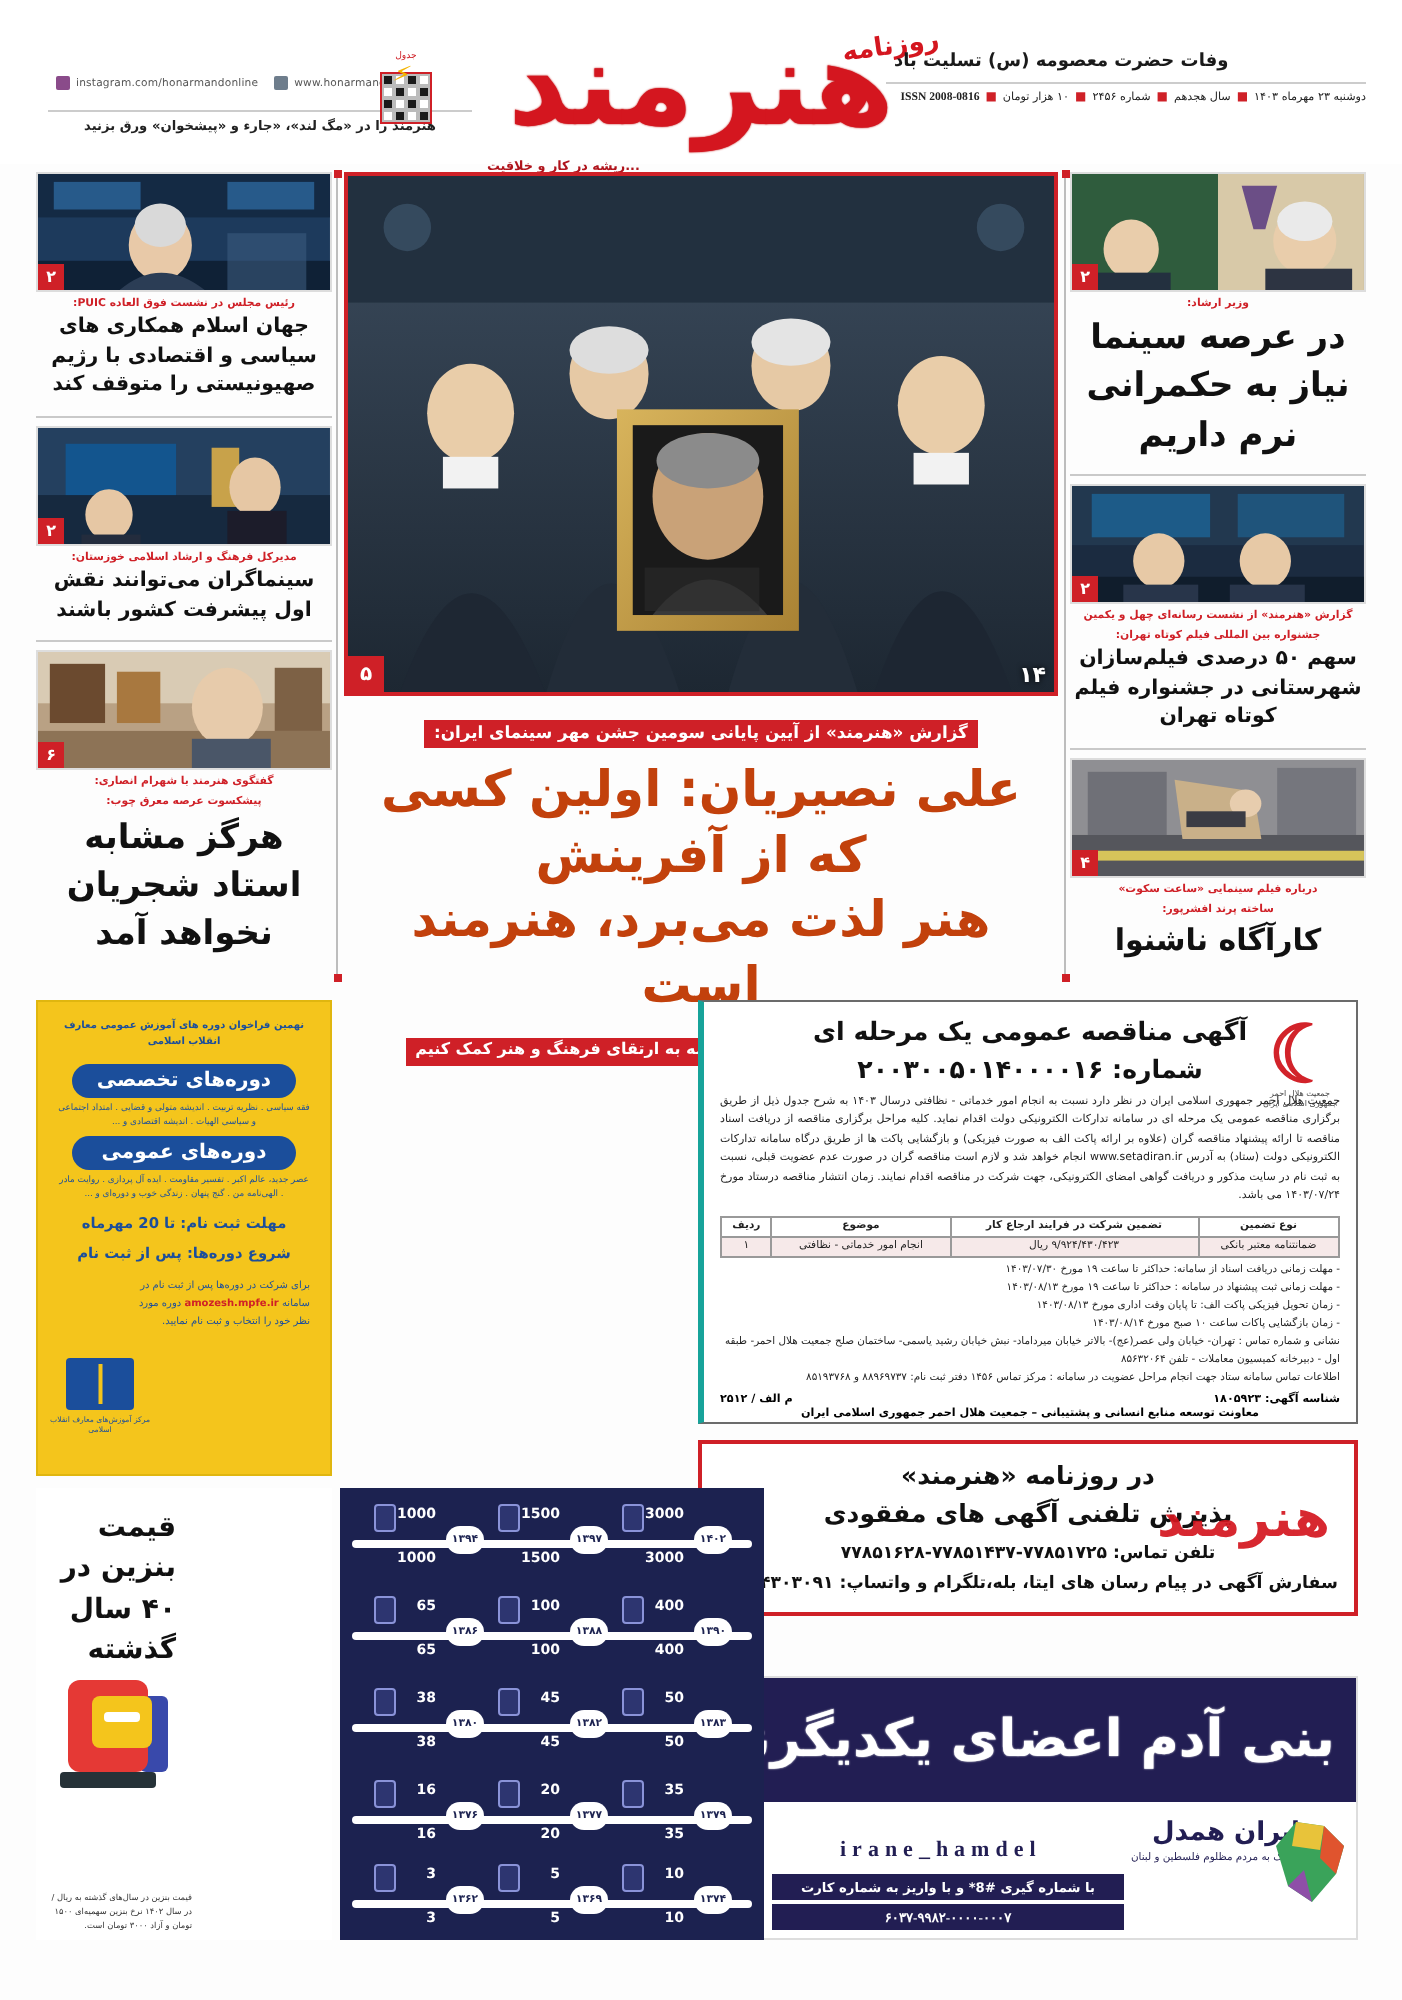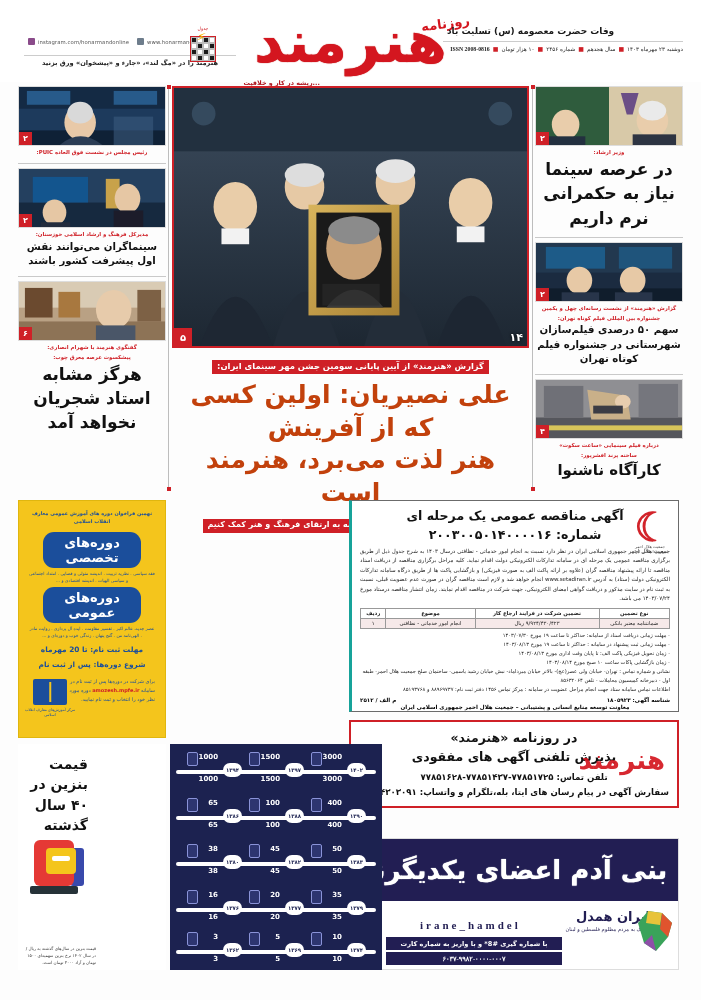--- a/index.html
+++ b/index.html
@@ -263,22 +263,22 @@
     position: absolute; right: 2px; top: 4px; width: 44px; height: 52px;
   }
 
   
   .edu-ad {
     position: absolute; left: 18px; top: 8px; width: 148px; height: 238px;
     background: #f4c51c; border: 1px solid #e0b60f; overflow: hidden;
     text-align: center; padding: 6px 6px;
   }
   .edu-pill {
-    background: #1b4e9b; color: #fff; font-size: 13px; font-weight: bold;
-    border-radius: 11px; padding: 3px 6px; margin: 3px auto 2px; width: 98px;
+    background: #1b4e9b; color: #fff; font-size: 10px; font-weight: bold;
+    border-radius: 11px; padding: 3px 6px; margin: 3px auto 2px; width: 112px;
   }
   .edu-small { font-size: 4.4px; color: #1b4e9b; line-height: 1.6; padding: 0 4px; }
   .edu-line {
     font-size: 7.4px; color: #1b4e9b; font-weight: bold; margin: 6px 0 2px;
   }
   .edu-note {
     font-size: 5px; color: #1b4e9b; line-height: 1.75; text-align: right;
     margin-top: 8px; padding-right: 4px; width: 96px;
   }
   .edu-note .url { color: #cf2027; font-weight: bold; direction: ltr; display: inline-block; }
@@ -450,20 +450,21 @@
           <rect x="96" y="4" width="44" height="14" fill="#2f6fa8" opacity=".7"></rect>
           <rect x="0" y="44" width="148" height="16" fill="#0f2136"></rect>
           <ellipse cx="62" cy="36" rx="16" ry="18" fill="#e8c9a8"></ellipse>
           <ellipse cx="62" cy="26" rx="13" ry="11" fill="#d9d9d9"></ellipse>
           <path d="M40 60 Q62 40 86 60 Z" fill="#2b3d55"></path>
           <rect x="96" y="30" width="40" height="30" fill="#3a5a7d" opacity=".6"></rect>
         </svg>
         <div class="pg-badge">۲</div>
       </div>
       <div class="kicker">رئیس مجلس در نشست فوق العاده PUIC:</div>
+      <div class="headline-sm">جهان اسلام همکاری های سیاسی و اقتصادی با رژیم صهیونیستی را متوقف کند</div>
     </div>
 
     <div class="rule-thin"></div>
 
     <div class="news-card">
       <div class="news-photo">
         <svg class="ph" viewBox="0 0 148 60" preserveAspectRatio="none">
           <rect width="148" height="60" fill="#24405f"></rect>
           <rect x="0" y="34" width="148" height="26" fill="#16293f"></rect>
           <rect x="14" y="8" width="56" height="26" fill="#0d5c9e" opacity=".75"></rect>

